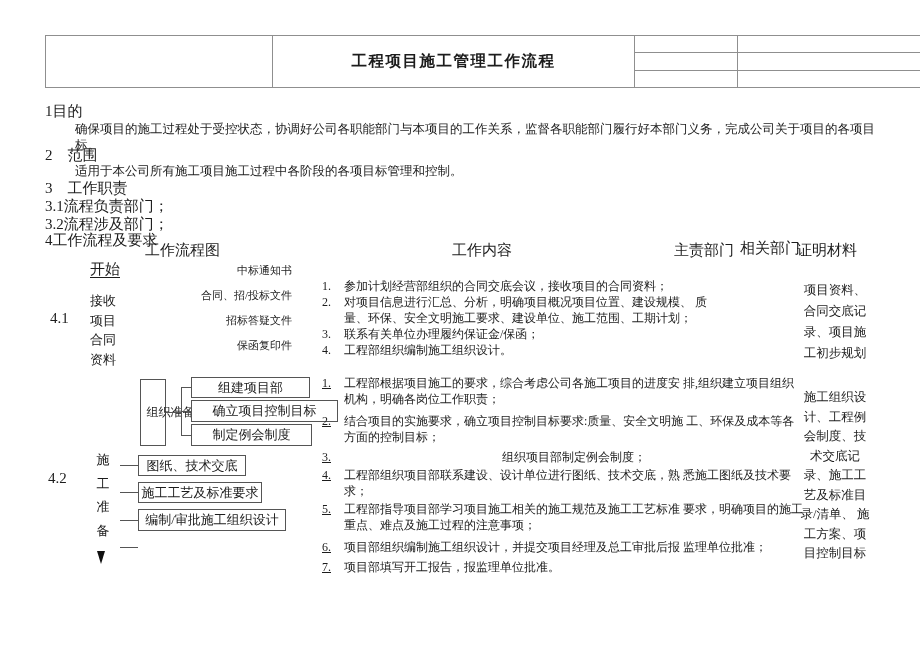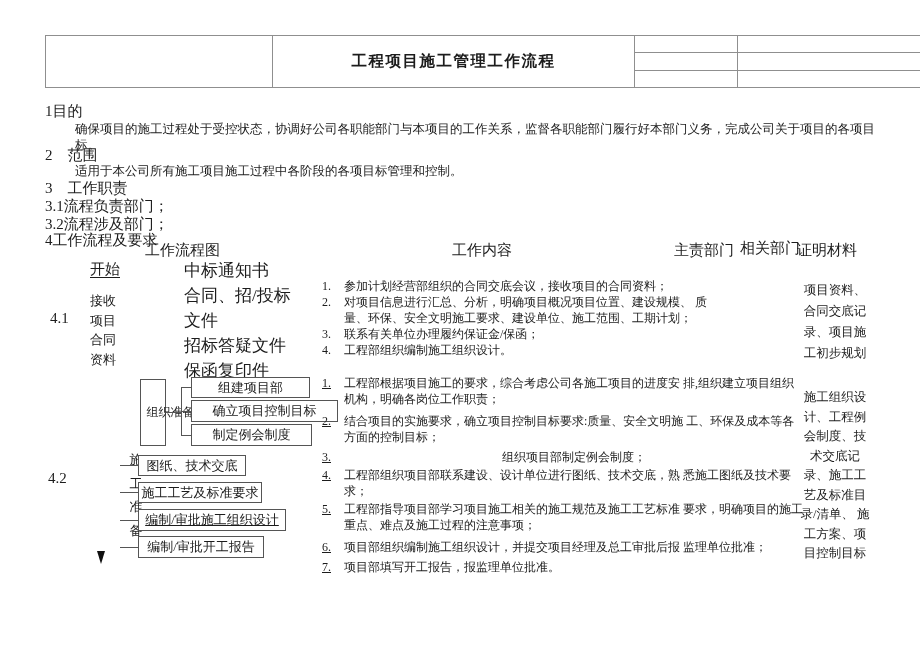--- a/index.html
+++ b/index.html
@@ -17,21 +17,21 @@
   
   .t13{font-size:15px;line-height:16px;white-space:nowrap;}
   
   .items{display:flex;flex-direction:column;}
   .item{display:flex;font-size:12px;line-height:16px;}
   .item .num{width:22px;flex:none;}
   .item .txt{flex:1;}
   .num-u{text-decoration:underline;}
   
   .fbox{border:1px solid #555;box-sizing:border-box;display:flex;align-items:center;justify-content:center;font-size:13px;white-space:nowrap;background:#fff;}
-  .vtext{font-size:13px;line-height:23.5px;width:16px;word-break:break-all;text-align:center;margin-left:33px;}
+  .vtext{font-size:13px;line-height:23.5px;width:16px;word-break:break-all;text-align:center;}
   .line{background:#555;}
   .evidence{font-size:12.5px;text-align:center;word-break:break-all;}
   .arrow-down{width:0;height:0;border-left:4px solid transparent;border-right:4px solid transparent;border-top:13px solid #111;}
   .underline{text-decoration:underline;text-underline-offset:3px;}
 </style>
 </head>
 <body>
 
 <div class="page">
 
@@ -62,21 +62,21 @@
   <div class="abs t13" style="left:145px;top:242px;">工作流程图</div>
   <div class="abs t13" style="left:452px;top:242px;">工作内容</div>
   <div class="abs t13" style="left:674px;top:242px;">主责部门</div>
   <div class="abs t13" style="left:740px;top:242px;font-family:Liberation Mono, monospace;">相关部门</div>
   <div class="abs t13" style="left:797px;top:242px;">证明材料</div>
 
   <div class="abs t13" style="left:50px;top:310px;">4.1</div>
   <div class="abs t13 underline" style="left:90px;top:261px;">开始</div>
   <div class="abs" style="left:90px;top:291px;width:28px;font-size:13px;line-height:19.5px;word-break:break-all;">接收项目合同资料</div>
 
-  <div class="abs" style="left:184px;top:258px;width:108px;text-align:left;font-size:17px;line-height:25px;">
+  <div class="abs" style="left:184px;top:258px;width:108px;text-align:right;font-size:11px;line-height:25px;">
     <div>中标通知书</div>
     <div>合同、招/投标文件</div>
     <div>招标答疑文件</div>
     <div>保函复印件</div>
   </div>
 
   <div class="abs items" style="left:322px;top:278px;width:400px;">
     <div class="item">
         <span class="num">1.</span>
         <span class="txt" style="width:372px;">参加计划经营部组织的合同交底会议，接收项目的合同资料；</span>
@@ -112,23 +112,22 @@
   <div class="abs fbox" style="left:191px;top:400px;width:147px;height:22px;">确立项目控制目标</div>
   <div class="abs fbox" style="left:191px;top:424px;width:121px;height:22px;">制定例会制度</div>
 
   <div class="abs vtext" style="left:95px;top:448px;">施工准备</div>
 
   <div class="abs line" style="left:120px;top:465px;width:18px;height:1px;"></div>
   <div class="abs fbox" style="left:138px;top:455px;width:108px;height:21px;">图纸、技术交底</div>
   <div class="abs line" style="left:120px;top:492px;width:18px;height:1px;"></div>
   <div class="abs fbox" style="left:138px;top:482px;width:124px;height:21px;">施工工艺及标准要求</div>
   <div class="abs line" style="left:120px;top:520px;width:18px;height:1px;"></div>
-  <div class="abs fbox" style="left:138px;top:509px;width:148px;height:22px;text-decoration:underline;">编制/审批施工组织设计</div>
+  <div class="abs fbox" style="left:138px;top:509px;width:148px;height:22px;">编制/审批施工组织设计</div>
   <div class="abs line" style="left:120px;top:547px;width:18px;height:1px;"></div>
-  <div class="abs fbox" style="left:138px;top:536px;width:126px;height:22px;">编制/审批开工报告</div>
 
   <div class="abs arrow-down" style="left:97px;top:551px;"></div>
 
   <div class="abs items" style="left:322px;top:375px;width:482px;">
     <div class="item" style="margin-bottom:6px;">
         <span class="num num-u">1.</span>
         <span class="txt" style="width:458px;">工程部根据项目施工的要求，综合考虑公司各施工项目的进度安 排,组织建立项目组织机构，明确各岗位工作职责；</span>
       </div>
     <div class="item" style="margin-bottom:4px;">
         <span class="num num-u">2.</span>

